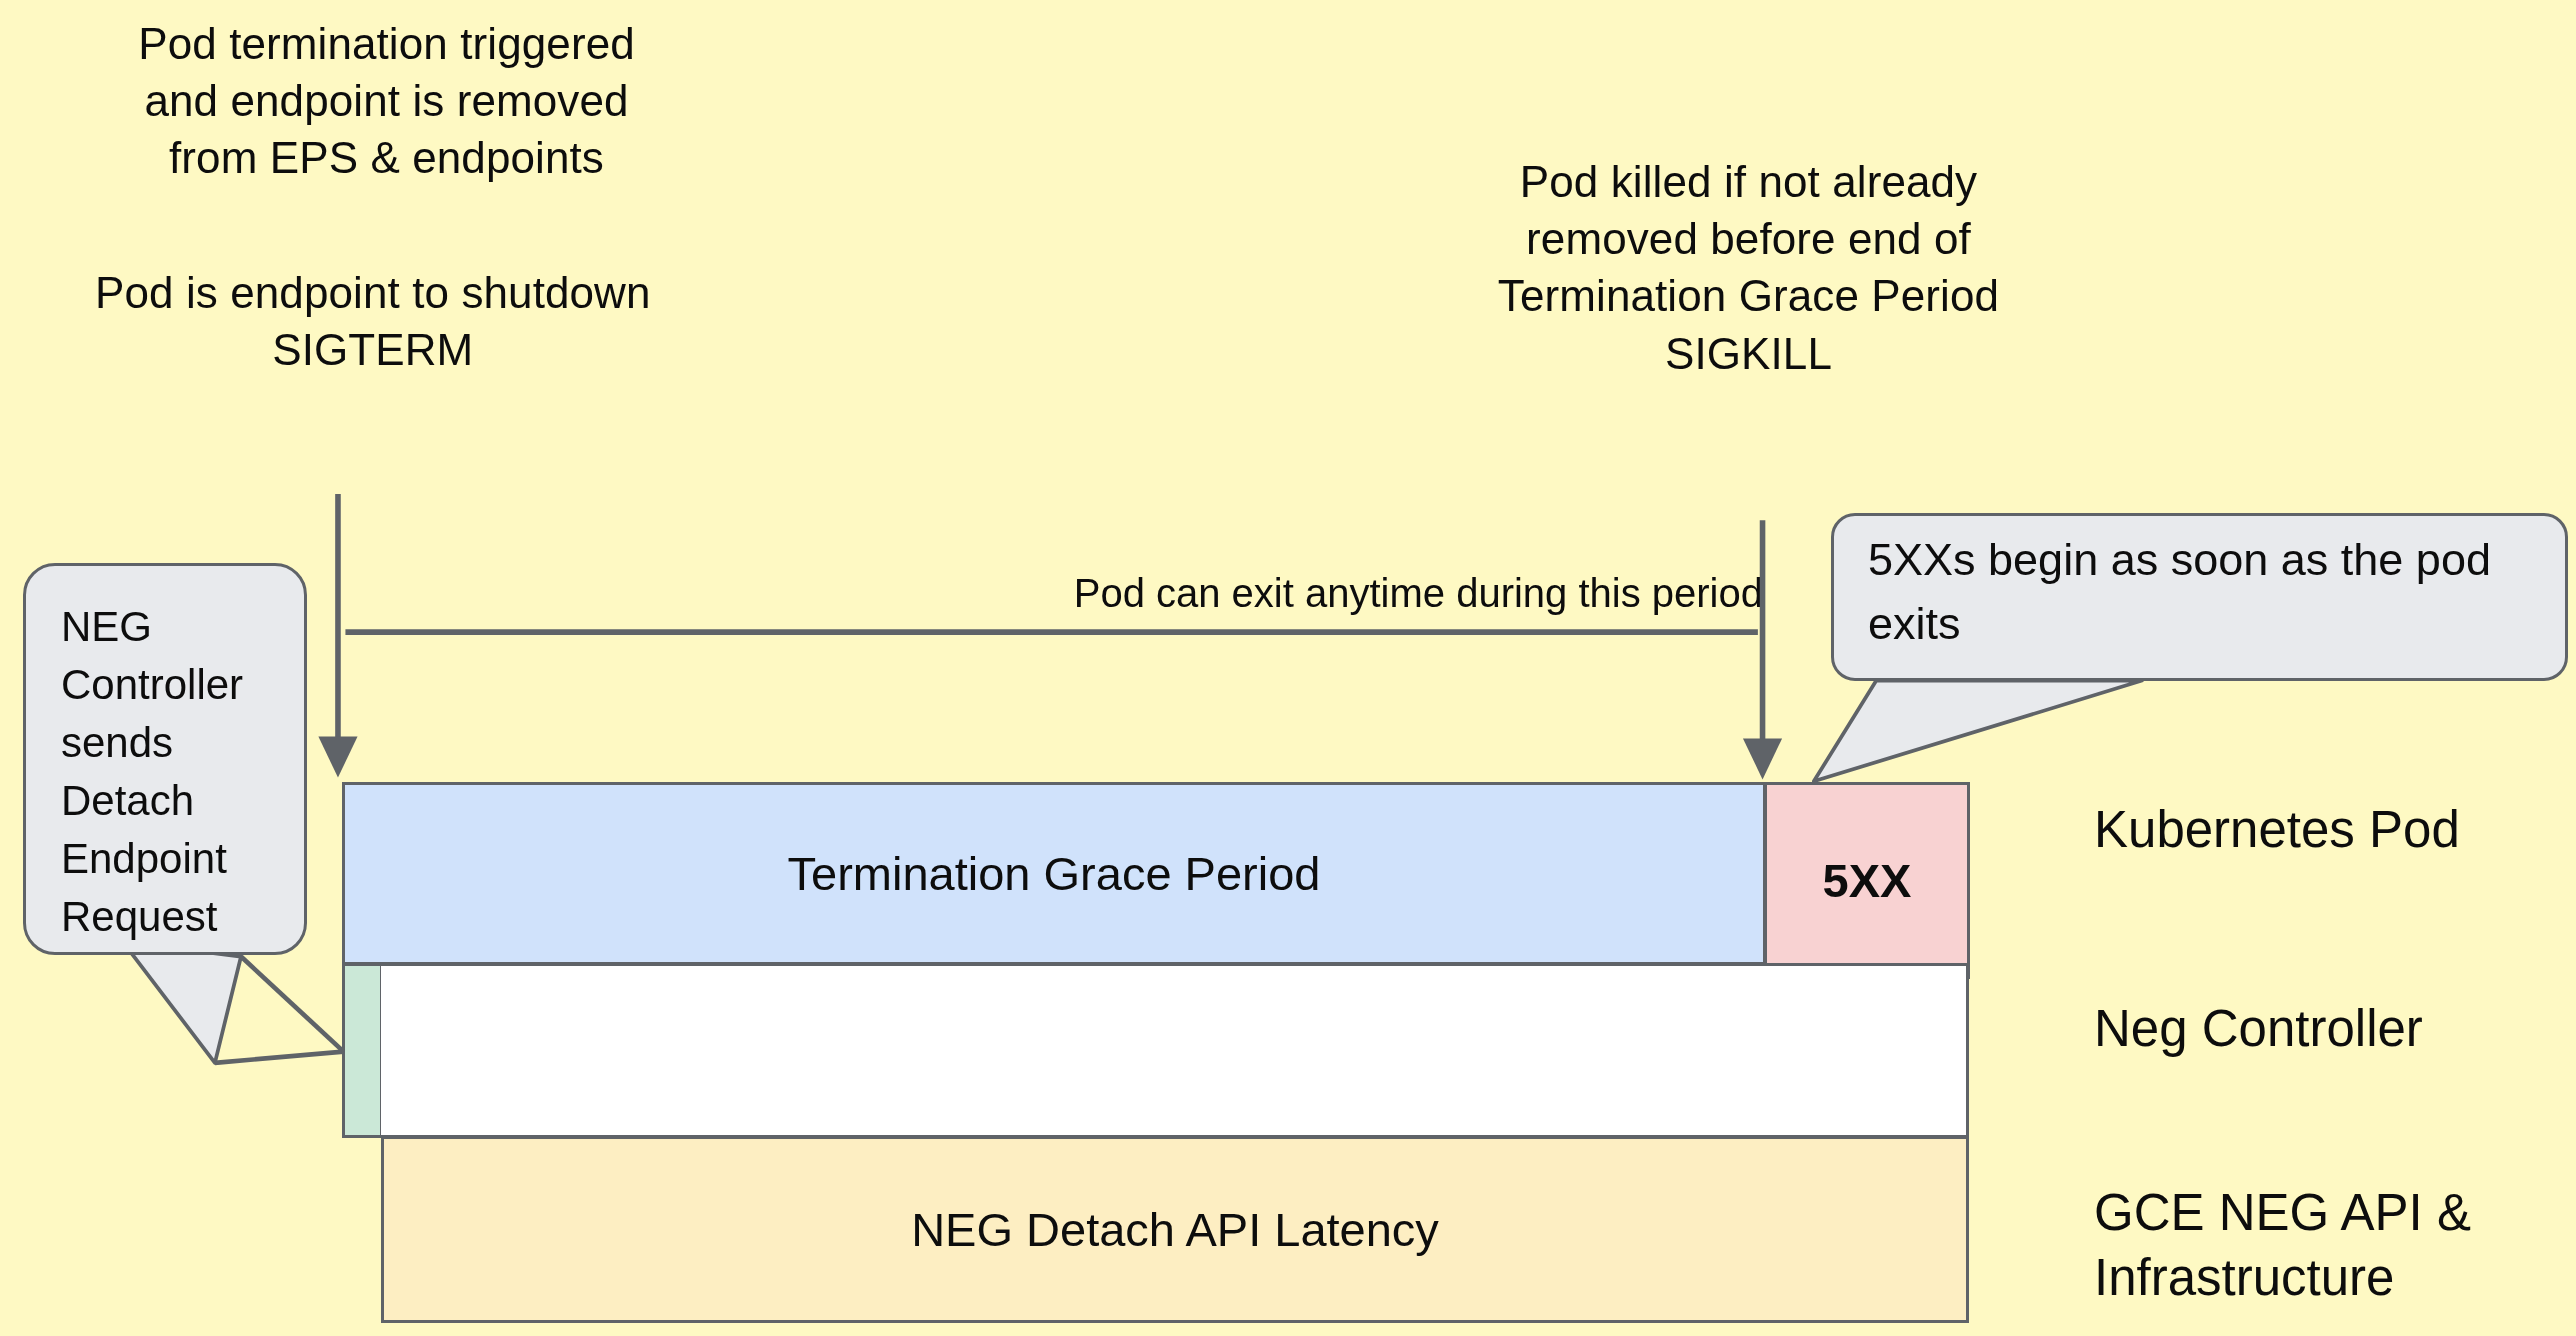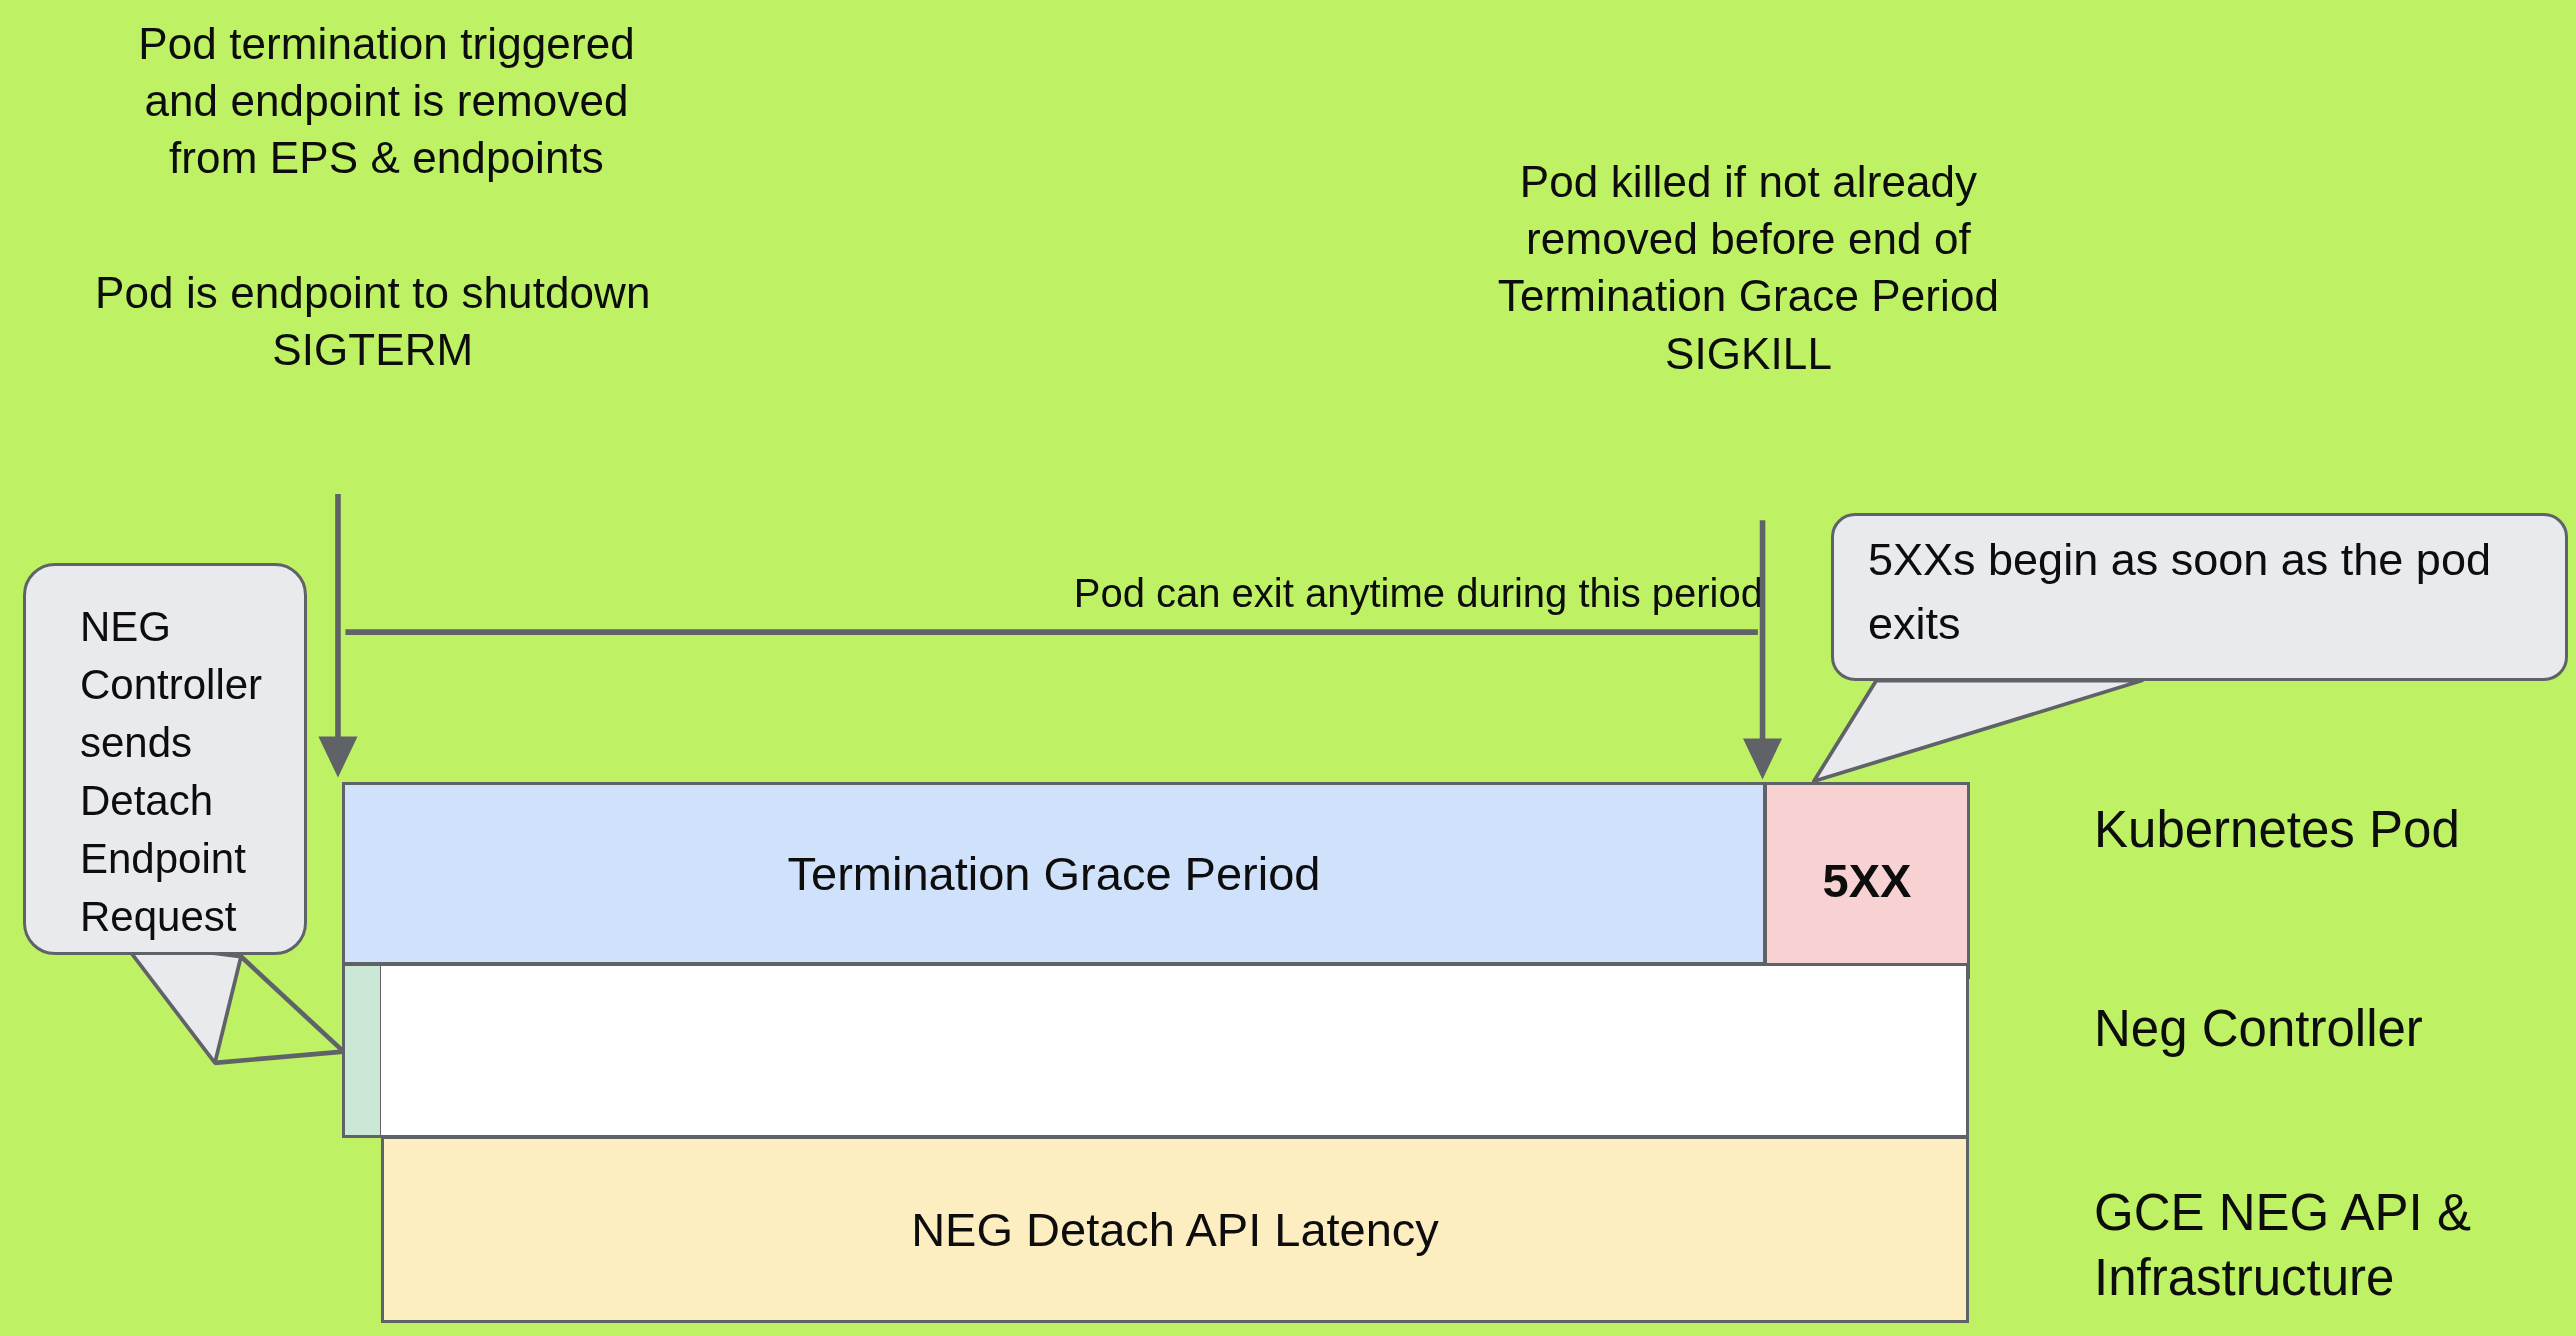--- a/index.html
+++ b/index.html
@@ -8,21 +8,21 @@
     background: #ffffff;
   }
   body {
     font-family: "Liberation Sans", sans-serif;
     color: #111111;
   }
   #canvas {
     position: relative;
     width: 2576px;
     height: 1336px;
-    background: #bef264;
+    background: #fef9c3;
     overflow: hidden;
   }
 
   
   .note {
     position: absolute;
     text-align: center;
     font-size: 44px;
     line-height: 1.30;
     color: #0d0d0d;
@@ -93,21 +93,21 @@
     position: absolute;
     box-sizing: border-box;
     background: #e8eaed;
     border: 3.7px solid #5f6368;
     border-radius: 28px;
     color: #0d0d0d;
   }
   #bubble-neg {
     left: 23px; top: 563px; width: 284px; height: 392px;
     border-radius: 32px;
-    padding: 32px 0 0 54px;
+    padding: 32px 0 0 35px;
     font-size: 42px;
     line-height: 1.38;
     white-space: pre-line;
   }
   #bubble-5xx {
     left: 1831px; top: 513px; width: 737px; height: 168px;
     border-radius: 24px;
     padding: 12px 32px 0 34px;
     font-size: 45px;
     line-height: 1.42;

